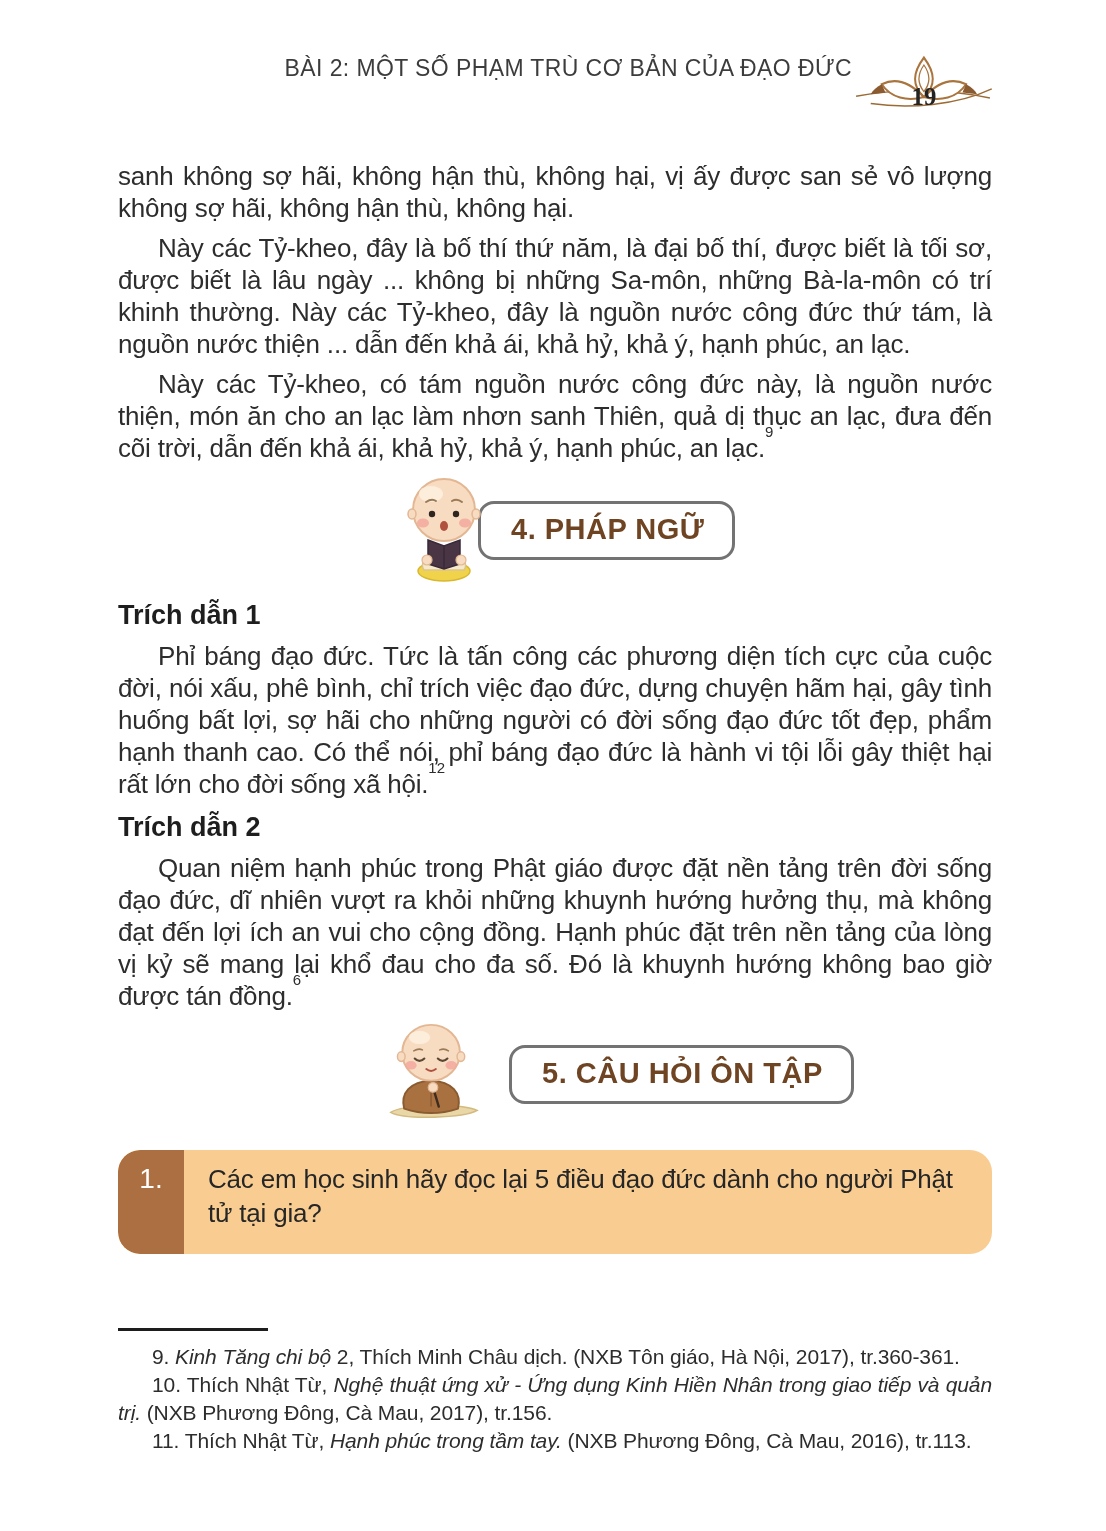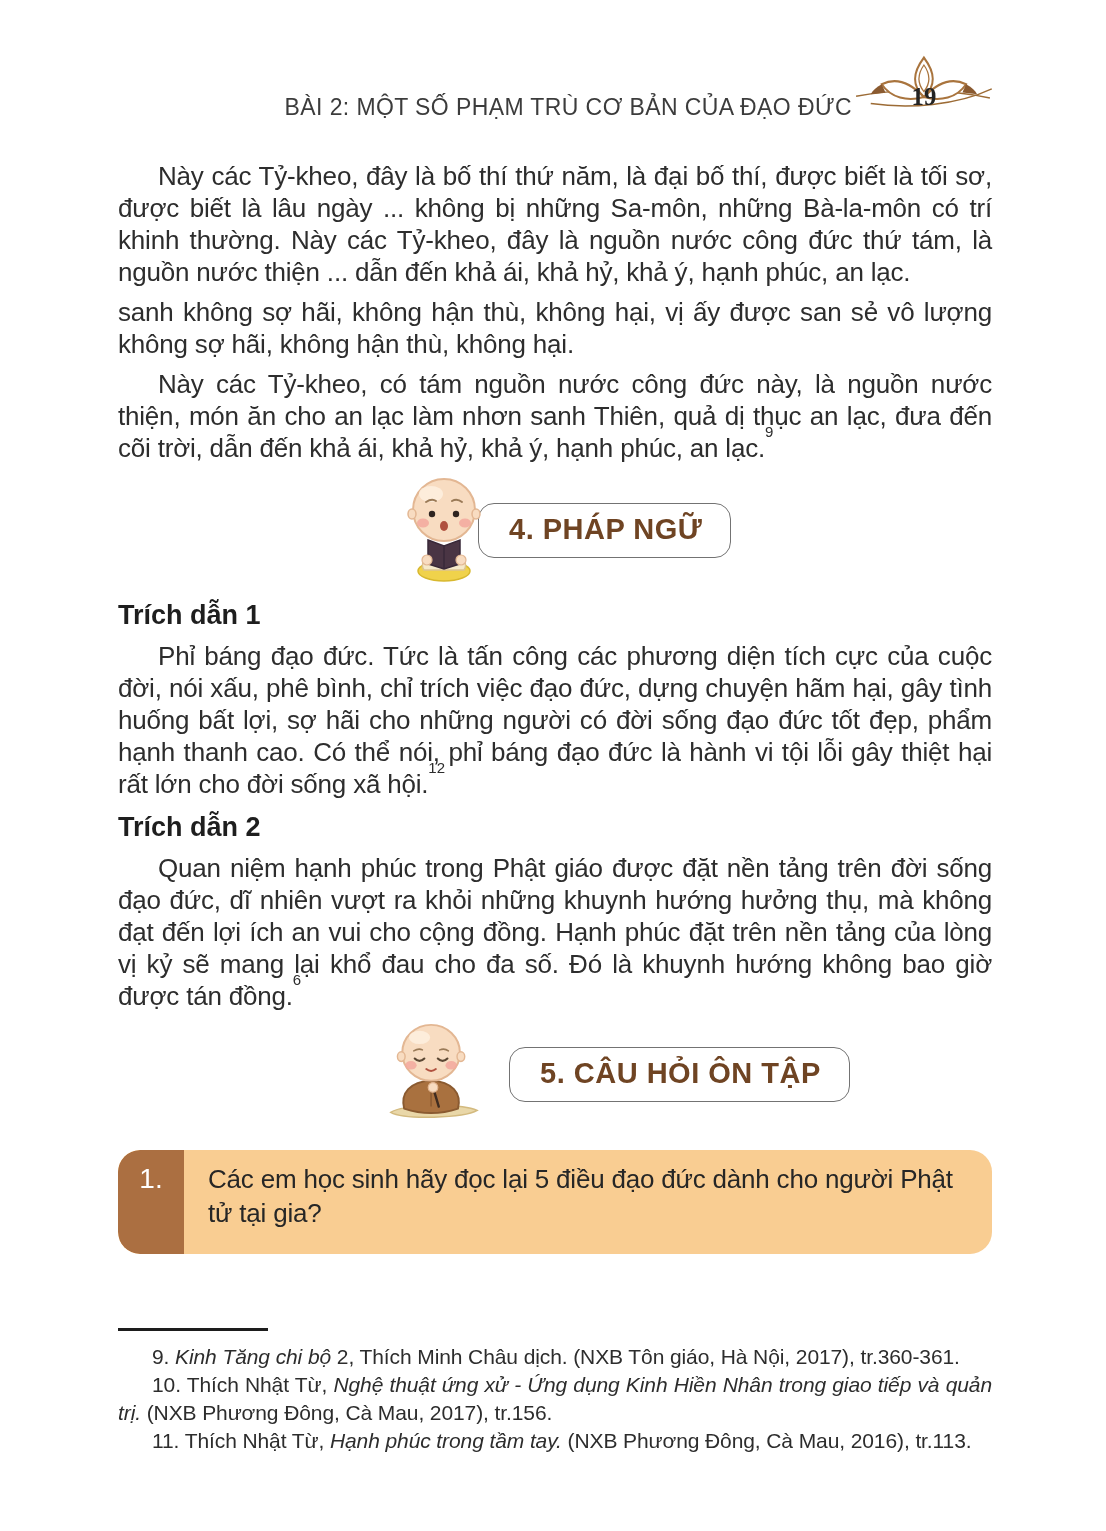--- a/index.html
+++ b/index.html
@@ -4,40 +4,40 @@
 <style>
   * { margin:0; padding:0; box-sizing:border-box; }
   body { background:#e9e9e9; font-family:"Liberation Sans", sans-serif; }
   .page {
     position:relative; width:1106px; height:1531px; margin:0 auto;
     background:#ffffff; padding:0 114px 0 118px; overflow:hidden;
     color:#2d2d2d;
   }
   
   .hdr {
-    margin-top:54px; display:flex; justify-content:flex-end; align-items:flex-end;
+    margin-top:54px; display:flex; justify-content:flex-end; align-items:flex-start;
   }
   .hdr-title {
     font-size:23px; color:#3c3c3c; letter-spacing:.4px; white-space:nowrap;
     transform:scaleY(1.08); transform-origin:center;
   }
   .lotus-wrap { width:138px; height:66px; margin-left:2px; flex:0 0 auto; }
   
   .main { margin-top:40px; }
   p.body-p {
     font-size:26px; line-height:32px; text-align:justify; color:#2d2d2d;
     text-indent:40px; margin-bottom:8px; letter-spacing:-0.2px;
   }
   p.body-p.noindent { text-indent:0; }
   sup.fnref { font-size:15px; line-height:0; position:relative; top:-10px; letter-spacing:0; }
   
   .sec-badge { display:flex; align-items:center; margin-top:2px; margin-bottom:6px; }
   .sec-badge .monk { flex:0 0 auto; position:relative; z-index:2; }
   .badge-pill {
-    background:#fff; border:1px solid #737373; border-radius:16px;
+    background:#fff; border:3px solid #737373; border-radius:16px;
     padding:9px 28px 11px 30px; margin-left:-12px;
     font-size:29px; font-weight:bold; color:#6f4423; letter-spacing:.5px;
     white-space:nowrap;
   }
   .sec4 { margin-left:280px; }
   .sec5 { margin-left:265px;gap:38px; }
   
   h3.qh { font-size:27px; line-height:34px; font-weight:bold; color:#1e1e1e; margin:10px 0 8px; }
   
   .qbox {
@@ -79,23 +79,23 @@
         <path d="M76 47 C 92 30, 108 26, 122 33 C 112 48, 94 52, 76 47 Z" fill="#ffffff" stroke="#a9743d" stroke-width="2.2"></path>
         <path d="M30 33 C 24 36, 20 40, 18 44 L 34 42 Z" fill="#8a5a30"></path>
         <path d="M122 33 C 128 36, 132 40, 134 44 L 118 42 Z" fill="#8a5a30"></path>
         <text x="76" y="56" text-anchor="middle" font-family="Liberation Serif, serif" font-weight="bold" font-size="27" fill="#232323">19</text>
       </svg>
     </div>
   </div>
 
   <div class="main">
 
+    <p class="body-p noindent"><span>sanh không sợ hãi, không hận thù, không hại, vị ấy được san sẻ vô lượng không sợ hãi, không hận thù, không hại.</span></p>
+
     <p class="body-p"><span>Này các Tỷ-kheo, đây là bố thí thứ năm, là đại bố thí, được biết là tối sơ, được biết là lâu ngày ... không bị những Sa-môn, những Bà-la-môn có trí khinh thường. Này các Tỷ-kheo, đây là nguồn nước công đức thứ tám, là nguồn nước thiện ... dẫn đến khả ái, khả hỷ, khả ý, hạnh phúc, an lạc.</span></p>
-
-    <p class="body-p noindent"><span>sanh không sợ hãi, không hận thù, không hại, vị ấy được san sẻ vô lượng không sợ hãi, không hận thù, không hại.</span></p>
 
     <p class="body-p"><span>Này các Tỷ-kheo, có tám nguồn nước công đức này, là nguồn nước thiện, món ăn cho an lạc làm nhơn sanh Thiên, quả dị thục an lạc, đưa đến cõi trời, dẫn đến khả ái, khả hỷ, khả ý, hạnh phúc, an lạc.</span><sup class="fnref">9</sup></p>
 
     <div class="sec-badge sec4">
       <span class="monk">
         <svg viewBox="0 0 92 112" width="92" height="112">
           <ellipse cx="46" cy="99" rx="26" ry="10" fill="#f0d24b" stroke="#d8b82e" stroke-width="1.5"></ellipse>
           <path d="M26 98 C 22 92, 26 86, 34 86 L 58 86 C 66 86, 70 92, 66 98 Z" fill="#f6e9c9" stroke="#dcc392" stroke-width="1.5"></path>
           <ellipse cx="46" cy="38" rx="31" ry="31" fill="#f8dcc1" stroke="#e3b793" stroke-width="2"></ellipse>
           <ellipse cx="33" cy="22" rx="12" ry="8" fill="#fdeede" opacity="0.9"></ellipse>

